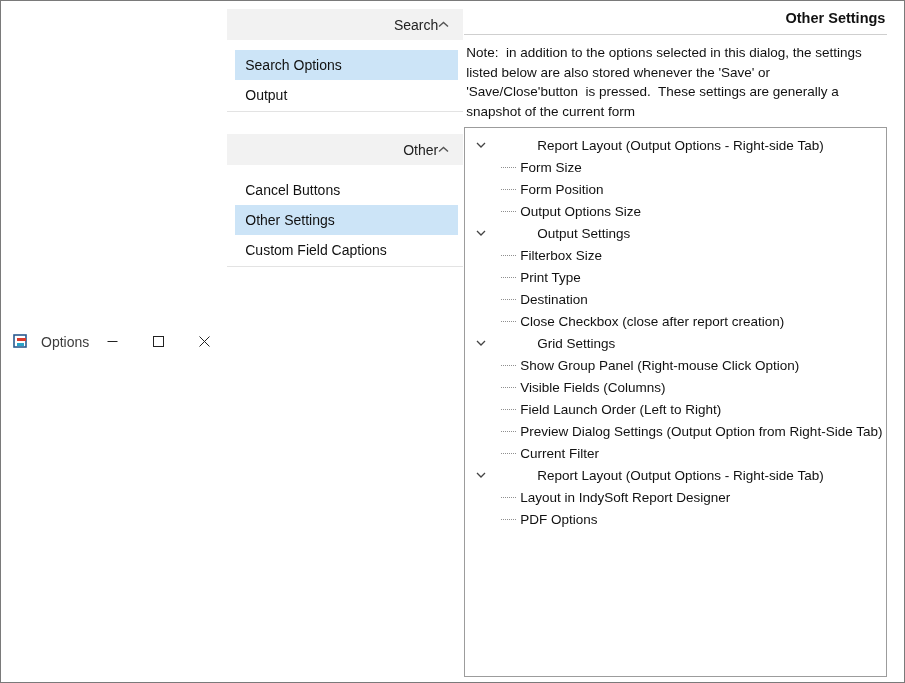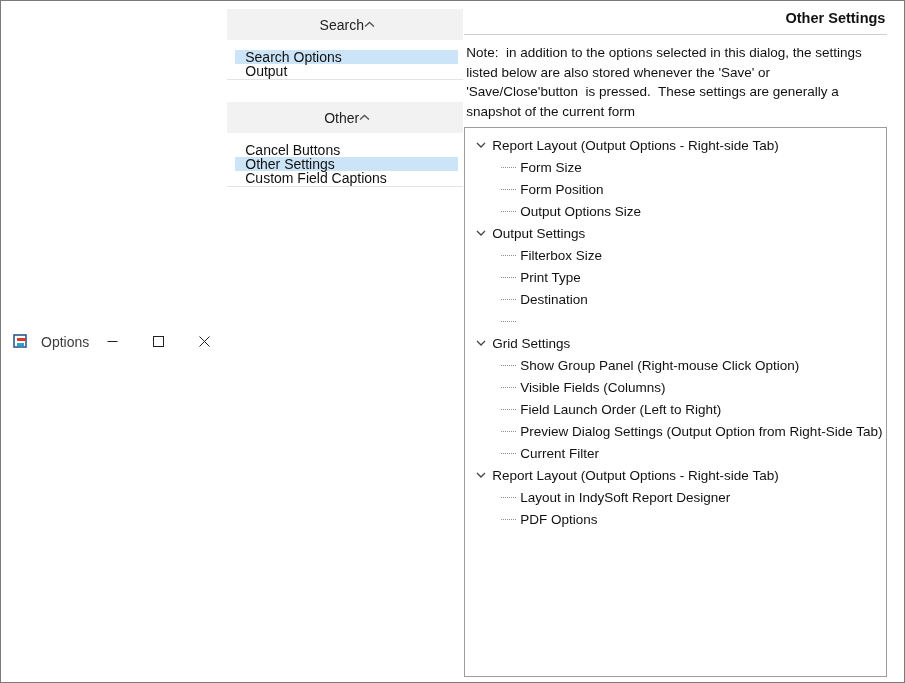--- a/index.html
+++ b/index.html
@@ -31,27 +31,27 @@
     color: #222; font-family: inherit;
   }
 
   
   .body-row { flex: 1 1 auto; display: flex; min-height: 0; }
 
   .sidebar { flex: 0 0 236px; width: 236px; padding-top: 8px; background: #fff; }
   .group { border-bottom: 1px solid #e3e3e3; margin-bottom: 22px; }
   .group-header {
     height: 31px; background: var(--group-bg, #f2f2f2);
-    display: flex; align-items: center; justify-content: center;
+    display: flex; align-items: center; justify-content: flex-end;
     padding: 0 14px 0 18px;
     font-size: 14px; color: #222;
   }
   .group-items { padding: 10px 0 1px 0; }
   .side-item {
-    height: 14px; display: flex; align-items: center;
+    height: 30px; display: flex; align-items: center;
     margin: 0 5px 0 8px; padding-left: 10px;
     font-size: 14px; color: #111;
   }
   .side-item.selected { background: var(--selection, #cce4f7); }
 
   .content { flex: 1 1 auto; display: flex; flex-direction: column; min-width: 0; padding: 0 8px 0 1px; }
   .content-header {
     flex: 0 0 34px; display: flex; align-items: center; justify-content: flex-end;
     border-bottom: 1px solid #cfcfcf;
     font-weight: bold; font-size: 14.5px; color: #111; padding-right: 2px;
@@ -60,21 +60,21 @@
     padding: 8px 4px 6px 2px;
     font-size: 13.5px; line-height: 1.45; color: #111;
     white-space: pre-wrap; max-width: 680px;
   }
   .tree-box {
     flex: 1 1 auto; border: 1px solid var(--box-border, #9c9c9c);
     margin-bottom: 5px; padding: 6px 4px 4px 4px;
     overflow: auto; background: #fff;
   }
   .tree-row { height: 22px; display: flex; align-items: center; font-size: 13.5px; color: #111; white-space: nowrap; }
-  .tree-row.lvl0 { padding-left: 5px; }
+  .tree-row.lvl0 { padding-left: 5px; gap: 45px; }
   .tree-row.lvl1 { padding-left: 32px; }
   .expander { width: 13px; height: 13px; margin-right: 5px; display: inline-flex; align-items: center; justify-content: center; }
   .connector { width: 15px; height: 0; border-top: 1px dotted #8f8f8f; margin-right: 4px; flex: 0 0 auto; }
 
   
   .footer { flex: 0 0 46px; display: flex; align-items: center; padding: 0 11px 4px 10px; background: #fff; }
   .context { font-weight: bold; font-size: 15px; color: #701a75; letter-spacing: 0.2px; }
   .footer-buttons { margin-left: auto; display: flex; gap: 2px; }
   .btn {
     width: 106px; height: 29px;
@@ -186,20 +186,21 @@
           <div class="tree-row lvl1">
             <span class="connector"></span>
             <span>Print Type</span>
           </div>
           <div class="tree-row lvl1">
             <span class="connector"></span>
             <span>Destination</span>
           </div>
           <div class="tree-row lvl1">
             <span class="connector"></span>
+            <span>Close Checkbox (close after report creation)</span>
           </div>
           <div class="tree-row lvl0">
             <span class="expander">
               <svg width="10" height="6" viewBox="0 0 10 6">
                 <path d="M1 1 L5 5 L9 1" fill="none" stroke="#444" stroke-width="1.3"></path>
               </svg>
             </span>
             <span>Grid Settings</span>
           </div>
           <div class="tree-row lvl1">

